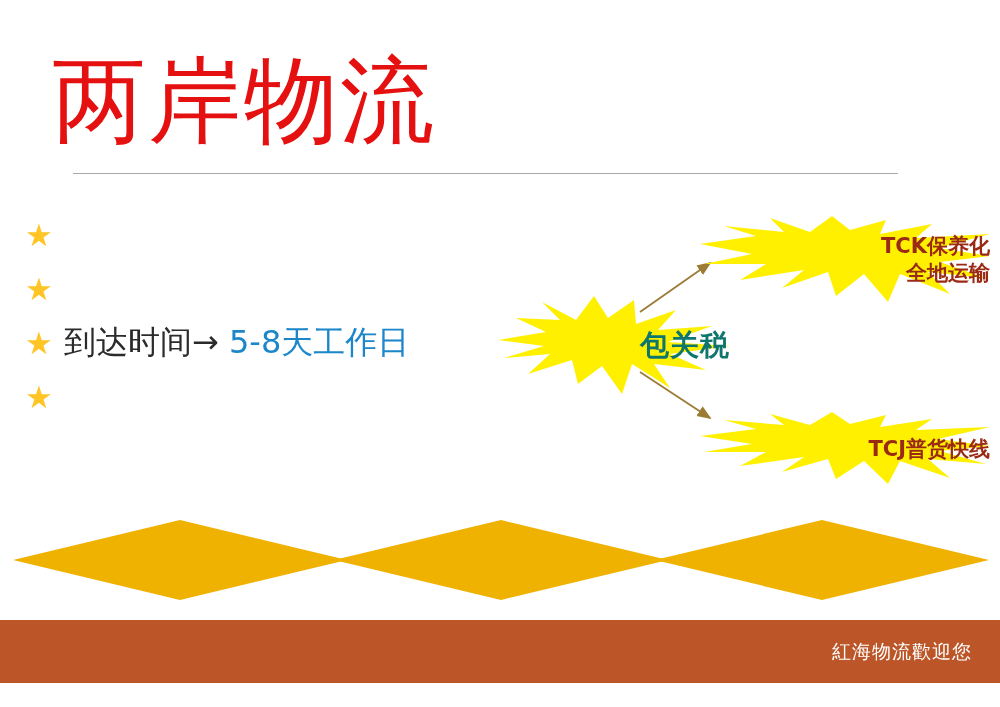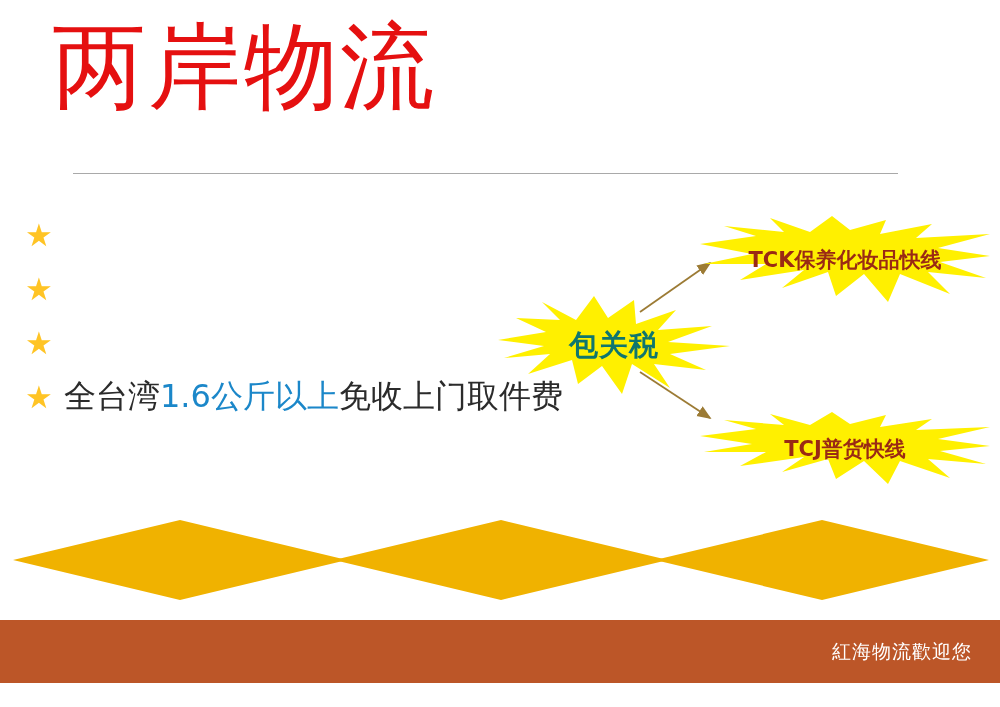--- a/index.html
+++ b/index.html
@@ -7,21 +7,21 @@
   html,body{ background:#ffffff; }
   body{
     width:1000px; height:707px;
     position:relative; overflow:hidden;
     font-family:"DejaVu Sans","Liberation Sans",sans-serif;
     background:#ffffff;
   }
 
   
   #slide-title{
-    position:absolute; left:52px; top:20px;
+    position:absolute; left:52px; top:54px;
     font-size:94px; line-height:1.0;
     color:#E51010;
     font-weight:400;
     letter-spacing:2px;
     white-space:nowrap;
     font-family:"DejaVu Sans","Liberation Sans",sans-serif;
   }
   #title-rule{
     position:absolute; left:73px; top:173px;
     width:825px; height:1px;
@@ -54,22 +54,22 @@
     font-family:"DejaVu Sans","Liberation Sans",sans-serif;
   }
   .bullet-text .hl{ color:#1B87C9; }
   .bullet-text .dk{ color:#2b2b2b; }
 
   
   .burst{ position:absolute; }
   .burst svg{ display:block; }
   .burst-label{
     position:absolute; left:0; top:0; width:100%; height:100%;
-    display:flex; 
-    align-items:center; justify-content:center;
+    display:flex; flex-direction:column;
+    align-items:flex-end; justify-content:center;
     text-align:center;
     pointer-events:none;
     font-family:"DejaVu Sans","Liberation Sans",sans-serif;
   }
   #burst-tax{ left:498px; top:296px; width:232px; height:100px; }
   #burst-tax .burst-label{ font-size:29px; color:#0f766e; font-weight:700; letter-spacing:1px; }
 
   #burst-tck{ left:700px; top:216px; width:290px; height:88px; }
   #burst-tck .burst-label{ font-size:21px; color:#9A2A14; font-weight:700; line-height:27px; }
 
@@ -111,27 +111,27 @@
   <div class="bullet-row">
     <span class="bullet-star">★</span>
   </div>
 
   <div class="bullet-row">
     <span class="bullet-star">★</span>
   </div>
 
   <div class="bullet-row">
     <span class="bullet-star">★</span>
+    <span class="bullet-text">
+      <span class="dk">到达时间→ </span><span class="hl">5-8天工作日</span>
+    </span>
   </div>
 
   <div class="bullet-row">
     <span class="bullet-star">★</span>
-    <span class="bullet-text">
-      <span class="dk">全台湾</span><span class="hl">1.6公斤以上</span><span class="dk">免收上门取件费</span>
-    </span>
   </div>
 
 </div>
 
 <svg id="connectors" viewBox="0 0 1000 707">
   <defs>
     <marker id="ah" markerWidth="9" markerHeight="9" refX="7" refY="3.2" orient="auto">
       <path d="M0,0 L8,3.2 L0,6.4 Z" fill="#9C7B35"></path>
     </marker>
   </defs>
@@ -147,21 +147,21 @@
     <span>包关税</span>
   </div>
 </div>
 
 <div class="burst" id="burst-tck">
   <svg viewBox="0 0 290 88" width="290" height="88">
     <polygon fill="#FFF000" points="0,28 56,20 24,10 84,16 70,2 110,16 132,0 150,14 186,4 180,18 232,8 216,22 290,18 238,32 290,40 240,46 286,62 228,56 250,78 200,58 188,86 164,58 136,80 128,56 82,72 104,54 40,64 66,48 4,48 52,38"></polygon>
   </svg>
   <div class="burst-label">
     <span>TCK保养化</span>
-    <span>妆品快线</span>
+    <span>全地运输</span>
   </div>
 </div>
 
 <div class="burst" id="burst-tcj">
   <svg viewBox="0 0 290 74" width="290" height="74">
     <polygon fill="#FFF000" points="0,24 56,17 24,8 84,13 70,2 110,13 132,0 150,12 186,3 180,15 232,7 216,18 290,15 238,27 290,34 240,39 286,52 228,47 250,66 200,49 188,72 164,49 136,67 128,47 82,60 104,45 40,54 66,40 4,40 52,32"></polygon>
   </svg>
   <div class="burst-label">
     <span>TCJ普货快线</span>
   </div>

